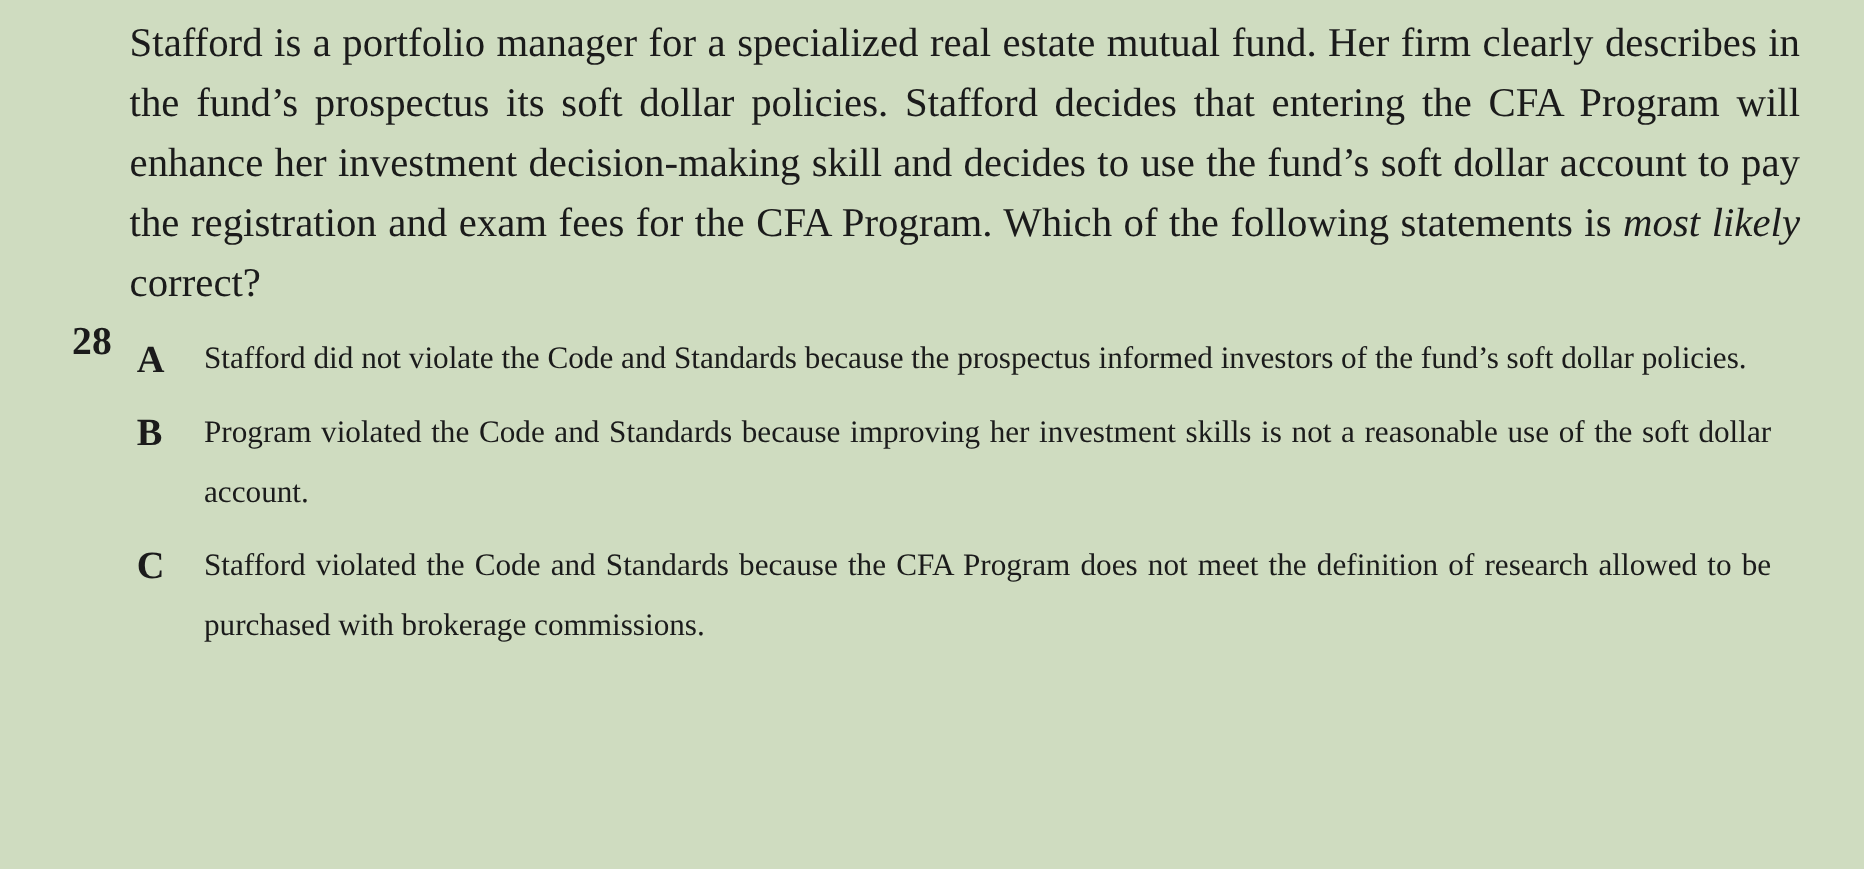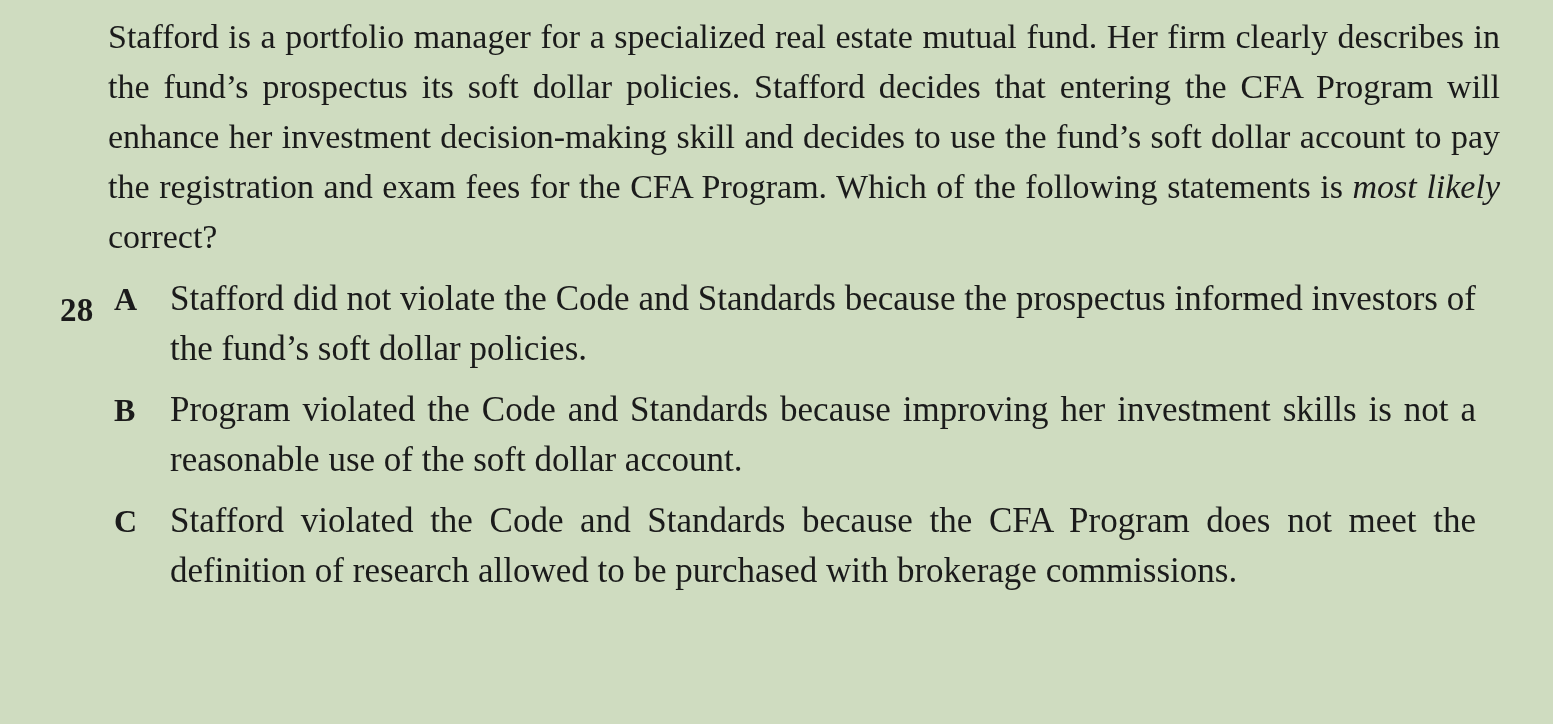--- a/index.html
+++ b/index.html
@@ -63,21 +63,21 @@
   }
   .choice-letter {
     flex: 0 0 auto;
     width: 56px;
     font-weight: bold;
     font-size: 32px;
     line-height: 50px;
   }
   .choice-text {
     flex: 1 1 auto;
-    font-size: 35px;
+    font-size: 26px;
     line-height: 50px;
     text-align: justify;
     text-justify: inter-word;
     padding-right: 24px;
   }
   .top-clip {
     position: absolute;
     left: 120px;
     top: -18px;
     width: 1320px;

